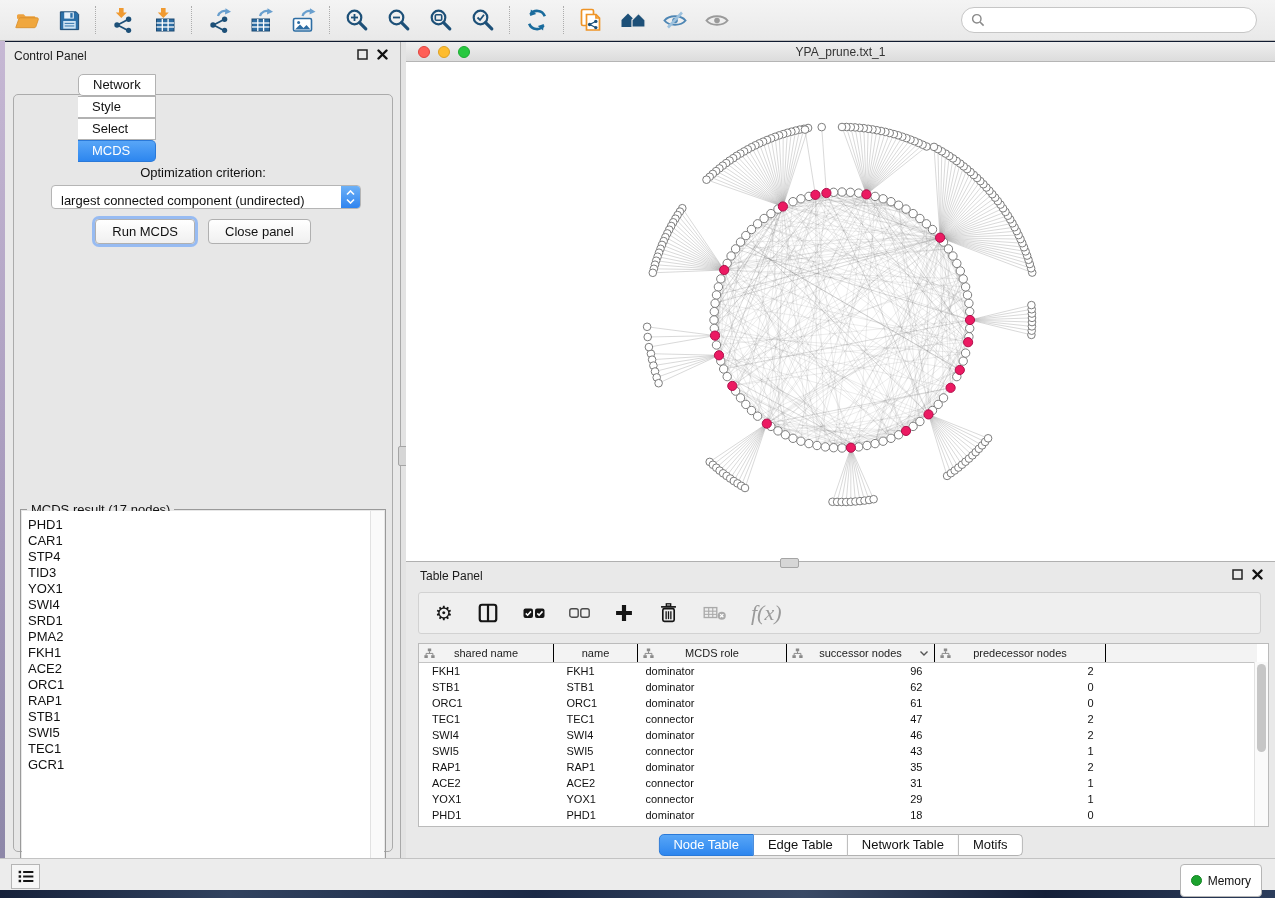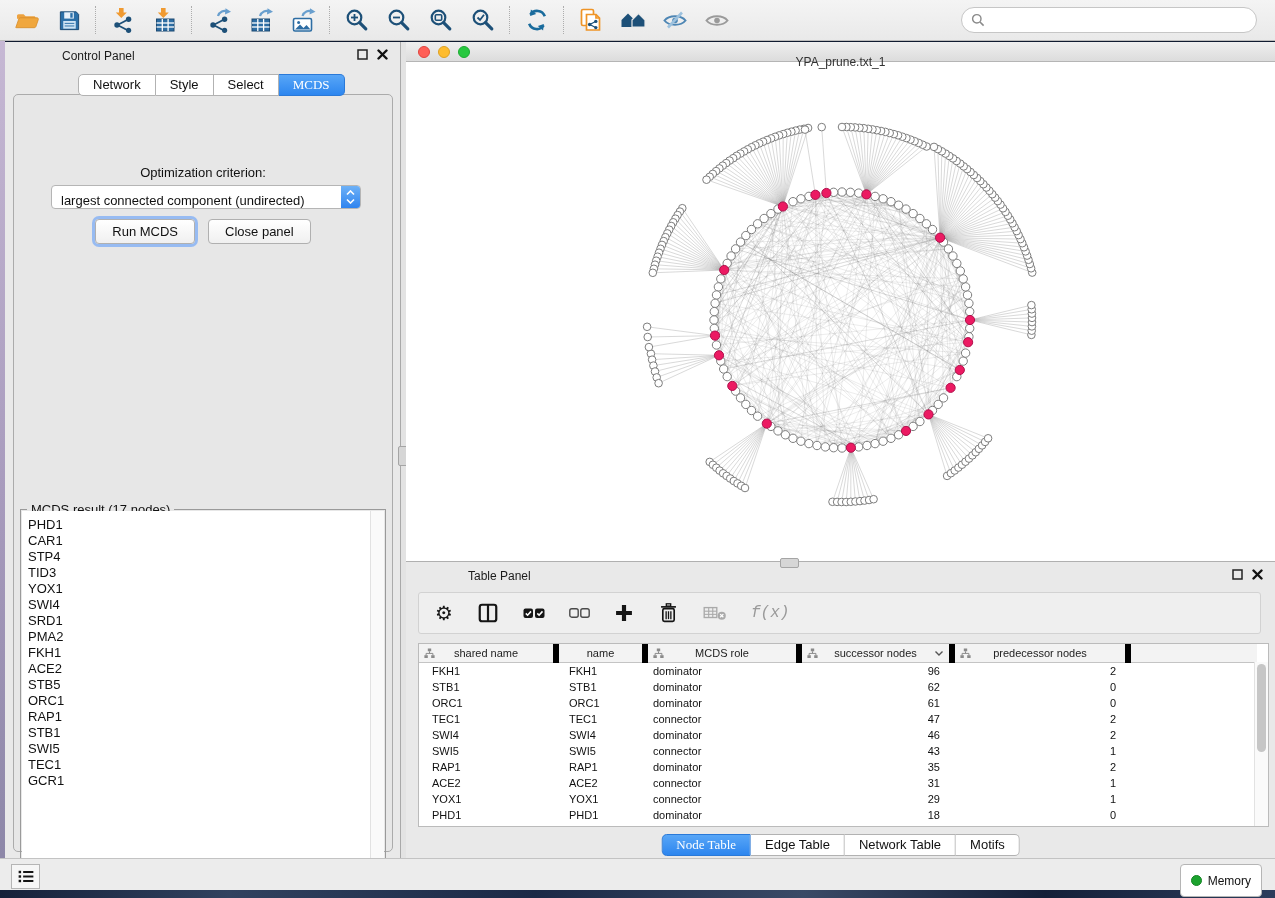--- a/index.html
+++ b/index.html
@@ -16,32 +16,32 @@
            display:flex;align-items:center;padding:0 0 0 6px;}
   .tbtn{width:42px;height:34px;display:flex;align-items:center;justify-content:center;flex:0 0 auto;}
   .tsep{width:1px;height:28px;border-left:1px dotted #adadad;margin:0 5px;flex:0 0 auto;}
   .searchbox{margin-left:auto;margin-right:18px;width:276px;height:24px;background:#fff;
              border:1px solid #c6c6c6;border-radius:13px;display:flex;align-items:center;padding:0 9px;}
   .searchbox input{border:none;outline:none;flex:1;font-size:12px;background:transparent;
                    font-family:"Liberation Sans",sans-serif;margin-left:5px;}
   
   .control-panel{position:absolute;left:5px;top:42px;width:396px;height:816px;background:#e9e9e9;
                  border-right:1px solid #a9a9a9;box-sizing:border-box;}
-  .panel-title{position:absolute;left:9px;top:7px;font-size:12px;color:#1b1b1b;margin-left:48px;}
+  .panel-title{position:absolute;left:9px;top:7px;font-size:12px;color:#1b1b1b;}
   .win-icons{position:absolute;top:7px;display:flex;gap:9px;align-items:center;}
   .cp-winicons{right:12px;}
   .cp-pane{position:absolute;left:8px;top:52px;width:378px;height:756px;background:#e7e7e7;
            border:1px solid #ababab;border-radius:5px;}
   .seg-row{position:absolute;display:flex;}
-  .cp-tabs{left:73px;top:32px;}
+  .cp-tabs{left:73px;top:32px;flex-direction:column;}
   .seg-tab{height:20px;line-height:20px;padding:0 14px;font-size:13px;background:#fff;color:#111;
            border:1px solid #b2b2b2;border-left:none;}
   .seg-tab:first-child{border-left:1px solid #b2b2b2;border-radius:5px 0 0 5px;}
   .seg-tab:last-child{border-radius:0 5px 5px 0;}
-  .seg-tab.active{background:linear-gradient(#58a6f7,#2d86ef);color:#fff;border-color:#2a79d8;font-family:Liberation Serif, serif;}
+  .seg-tab.active{background:linear-gradient(#58a6f7,#2d86ef);color:#fff;border-color:#2a79d8;}
   .opt-label{position:absolute;left:0;top:70px;width:100%;text-align:center;font-size:13px;color:#111;}
   .combo{position:absolute;left:37px;top:90px;width:310px;height:24px;background:#fff;
          border:1px solid #b5b5b5;border-radius:4px;box-sizing:border-box;display:flex;align-items:flex-end;}
   .combo .val{flex:1;font-size:13px;padding-left:9px;color:#111;white-space:nowrap;}
   .combo .step{width:19px;height:22px;border-radius:0 3px 3px 0;background:linear-gradient(#6db1f7,#2f84ef);
                display:flex;flex-direction:column;align-items:center;justify-content:center;gap:2px;}
   .btn-row{position:absolute;left:0;top:124px;width:100%;display:flex;justify-content:center;gap:13px;}
   .mac-btn{height:23px;padding:0 16px;font-size:13px;color:#111;background:linear-gradient(#ffffff,#f0f0f0);
            border:1px solid #b0b0b0;border-radius:4px;display:flex;align-items:center;}
   .mac-btn.focused{box-shadow:0 0 0 3px rgba(86,151,251,.55);}
@@ -50,41 +50,41 @@
   .mcds-listwrap{position:absolute;left:1px;top:1px;right:1px;bottom:1px;background:#fff;display:flex;}
   .mcds-list{flex:1;padding:6px 0 0 6px;overflow:hidden;}
   .mcds-item{font-size:13px;line-height:16px;color:#111;}
   .mcds-scroll{width:13px;background:#fafafa;border-left:1px solid #e2e2e2;}
   
   .net-window{position:absolute;left:406px;top:42px;width:869px;height:519px;background:#fff;box-sizing:border-box;}
   .net-titlebar{position:absolute;left:0;top:0;width:100%;height:20px;box-sizing:border-box;
                 background:linear-gradient(#efefef,#dcdcdc);border-bottom:1px solid #b5b5b5;}
   .lights{position:absolute;left:12px;top:4px;display:flex;gap:8px;}
   .light{width:12px;height:12px;border-radius:50%;}
-  .net-title{position:absolute;left:0;top:13px;width:100%;text-align:center;font-size:12px;color:#333;}
+  .net-title{position:absolute;left:0;top:3px;width:100%;text-align:center;font-size:12px;color:#333;}
   #net-canvas{position:absolute;left:0;top:20px;}
   
   .vsplit{position:absolute;left:401px;top:42px;width:5px;height:816px;background:#e3e3e3;}
   .vsplit .handle{position:absolute;left:-3px;top:404px;width:11px;height:18px;background:#d6d6d6;
                   border:1px solid #a5a5a5;border-radius:2px;}
   .hsplit-handle{position:absolute;left:780px;top:558px;width:17px;height:8px;background:#d6d6d6;
                  border:1px solid #a5a5a5;border-radius:2px;z-index:5;}
   
   .table-panel{position:absolute;left:406px;top:561px;width:869px;height:297px;background:#e9e9e9;
                border-top:1px solid #b0b0b0;box-sizing:border-box;}
   .tp-winicons{right:12px;}
   .tp-toolbar{position:absolute;left:12px;top:30px;width:843px;height:42px;background:#efefef;
               border:1px solid #d2d2d2;border-radius:3px;display:flex;align-items:center;gap:24px;padding-left:16px;box-sizing:border-box;}
   .tpbtn{display:flex;align-items:center;justify-content:center;}
   .gear-glyph{font-size:20px;color:#161616;line-height:20px;font-family:"DejaVu Sans",sans-serif;}
-  .fx{font-family:Liberation Mono, monospace;font-style:italic;font-size:16px;color:#9a9a9a;}
+  .fx{font-family:Liberation Serif, serif;font-style:italic;font-size:22px;color:#9a9a9a;}
   .table-wrap{position:absolute;left:12px;top:81px;width:851px;height:184px;background:#fff;
               border:1px solid #bbb;box-sizing:border-box;overflow:hidden;}
   table.nodetable{border-collapse:collapse;table-layout:fixed;width:838px;}
-  .nodetable th{height:18px;background:#f3f3f3;border-right:6px solid #000000;border-bottom:1px solid #c4c4c4;
+  .nodetable th{height:18px;background:#f3f3f3;border-right:1px solid #000000;border-bottom:1px solid #c4c4c4;
                 font-weight:normal;font-size:11px;color:#222;padding:0;}
   .hwrap{position:relative;height:18px;display:flex;align-items:center;justify-content:center;}
   .hwrap .hicon{position:absolute;left:5px;top:4px;}
   .hwrap .chev{position:absolute;right:5px;top:6px;}
   .nodetable td{height:16px;font-size:11px;color:#111;padding:0;white-space:nowrap;overflow:hidden;}
   td.c0,td.c1{padding-left:13px;}
   td.c2{padding-left:8px;margin-top:20px;}
   td.c3,td.c4{text-align:right;padding-right:12px;}
   .tscroll{position:absolute;right:0;top:18px;bottom:0;width:13px;background:#fafafa;border-left:1px solid #e2e2e2;}
   .tthumb{position:absolute;left:2px;top:2px;width:9px;height:88px;background:#c6c6c6;border-radius:5px;}
@@ -303,21 +303,20 @@
             <div class="mcds-item">PHD1</div>
             <div class="mcds-item">CAR1</div>
             <div class="mcds-item">STP4</div>
             <div class="mcds-item">TID3</div>
             <div class="mcds-item">YOX1</div>
             <div class="mcds-item">SWI4</div>
             <div class="mcds-item">SRD1</div>
             <div class="mcds-item">PMA2</div>
             <div class="mcds-item">FKH1</div>
             <div class="mcds-item">ACE2</div>
-            <div class="mcds-item">STB5</div>
             <div class="mcds-item">ORC1</div>
             <div class="mcds-item">RAP1</div>
             <div class="mcds-item">STB1</div>
             <div class="mcds-item">SWI5</div>
             <div class="mcds-item">TEC1</div>
             <div class="mcds-item">GCR1</div>
           </div>
         <div class="mcds-scroll"></div>
       </div>
     </div>

